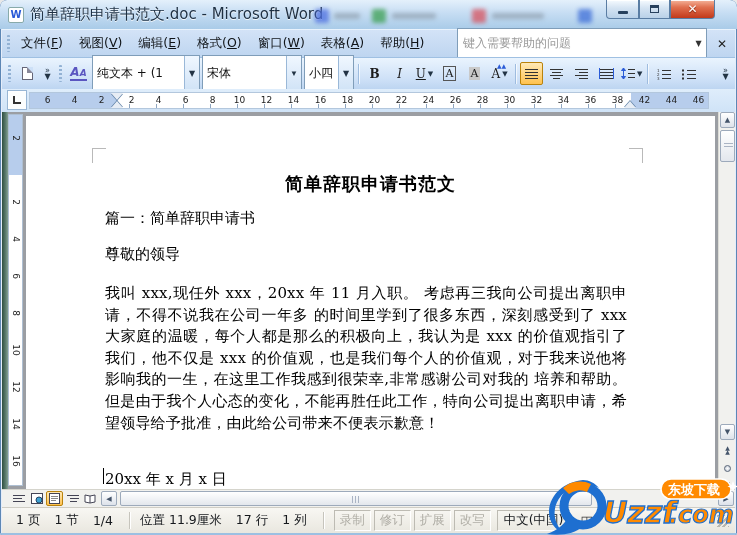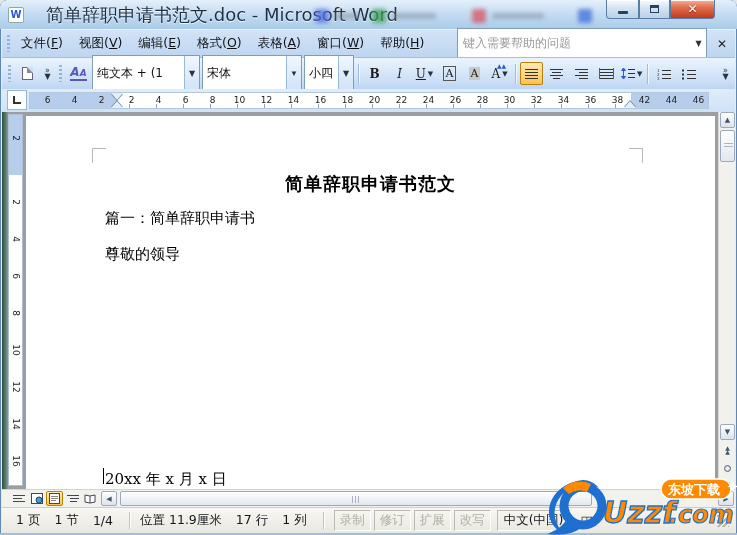--- a/index.html
+++ b/index.html
@@ -3,21 +3,21 @@
 <meta charset="utf-8">
 <style>
   html,body{margin:0;padding:0;background:#e8e8e8;}
   *{box-sizing:border-box;}
   .window{position:relative;width:737px;height:535px;font-family:"DejaVu Sans","Liberation Sans",sans-serif;
     background:#bdd3f2;border-radius:7px 7px 2px 2px;overflow:hidden;
     box-shadow:inset 0 0 0 1px #5d87b5, inset 0 0 0 2px rgba(255,255,255,.6);}
   
   .titlebar{position:absolute;left:0;top:0;width:100%;height:29px;border-radius:7px 7px 0 0;
     background:linear-gradient(180deg,#e4f0fb 0%,#c6ddf3 45%,#a9cbe8 100%);display:flex;align-items:center;padding:0 8px;}
-  .title-text{font-size:18px;color:#1d2f42;margin-left:22px;text-shadow:0 1px 0 rgba(255,255,255,.8);}
+  .title-text{font-size:15px;color:#1d2f42;margin-left:6px;text-shadow:0 1px 0 rgba(255,255,255,.8);}
   .appicon{width:16px;height:16px;position:relative;flex:0 0 auto;background:#fff;border:1px solid #8aa;border-radius:2px;
     display:flex;align-items:center;justify-content:center;font-size:10px;font-weight:bold;color:#2a5bd7;}
   .blob{position:absolute;top:9px;width:14px;height:14px;filter:blur(2px);opacity:.75;border-radius:2px;}
   .smudge{position:absolute;top:13px;height:6px;filter:blur(2px);opacity:.5;background:#7e8a96;border-radius:2px;}
   .winbtns{position:absolute;right:22px;top:0;display:flex;}
   .wbtn{height:19px;border:1px solid #5a7da3;border-top:none;display:flex;align-items:center;justify-content:center;
     background:linear-gradient(#f6fbff,#d4e3f2 45%,#b9d1e8);box-shadow:inset 0 1px 0 rgba(255,255,255,.9);}
   .wbtn.min{width:33px;border-radius:0 0 0 4px;}
   .wbtn.max{width:31px;}
   .wbtn.close{width:45px;border-radius:0 0 4px 0;background:linear-gradient(#f5b49b,#e0704f 40%,#c2391a);color:#fff;
@@ -154,22 +154,22 @@
     </div>
   </div>
 
   <div class="menubar">
     <span class="grip"></span>
     <span style="display:flex;">
         <span class="menu-item"><span>文件</span>(<u>F</u>)</span>
         <span class="menu-item"><span>视图</span>(<u>V</u>)</span>
         <span class="menu-item"><span>编辑</span>(<u>E</u>)</span>
         <span class="menu-item"><span>格式</span>(<u>O</u>)</span>
+        <span class="menu-item"><span>窗口</span>(<u>W</u>)</span>
         <span class="menu-item"><span>表格</span>(<u>A</u>)</span>
-        <span class="menu-item"><span>窗口</span>(<u>W</u>)</span>
         <span class="menu-item"><span>帮助</span>(<u>H</u>)</span>
       </span>
     <span class="helpbox">
       <span>键入需要帮助的问题</span>
       <span class="dd">▼</span>
     </span>
     <span class="menu-close">✕</span>
   </div>
 
   <div class="toolbar">
@@ -325,20 +325,21 @@
       <span class="vnum" style="top:18px;">2</span>
       <span><span class="vnum vm" style="top: 82px;">2</span><span class="vnum vm" style="top: 119px;">4</span><span class="vnum vm" style="top: 156px;">6</span><span class="vnum vm" style="top: 193px;">8</span><span class="vnum vm" style="top: 230px;">10</span><span class="vnum vm" style="top: 267px;">12</span><span class="vnum vm" style="top: 304px;">14</span><span class="vnum vm" style="top: 341px;">16</span></span>
     </div>
     <div class="docarea">
       <div class="page">
         <span class="cropmark cm-tl"></span>
         <span class="cropmark cm-tr"></span>
         <div class="doc-title">简单辞职申请书范文</div>
         <div class="doc-p p-salut">尊敬的领导</div>
         <div class="doc-p p-intro">篇一：简单辞职申请书</div>
+        <div class="doc-p p-body">我叫 xxx,现任外 xxx，20xx 年 11 月入职。 考虑再三我向公司提出离职申请，不得不说我在公司一年多 的时间里学到了很多东西，深刻感受到了 xxx 大家庭的温暖，每个人都是那么的积极向上，我认为是 xxx 的价值观指引了我们，他不仅是 xxx 的价值观，也是我们每个人的价值观，对于我来说他将影响我的一生，在这里工作我感到很荣幸,非常感谢公司对我的 培养和帮助。但是由于我个人心态的变化，不能再胜任此工作，特向公司提出离职申请，希望领导给予批准，由此给公司带来不便表示歉意！</div>
         <div class="doc-p p-date">20xx 年 x 月 x 日</div>
         <span class="caret"></span>
       </div>
     </div>
     <div class="vscroll">
       <span class="sbtn" style="top:0;">▲</span>
       <span class="sthumb"></span>
       <span class="sbtn" style="top:312px;">▼</span>
       <span class="sbtn" style="top:330px;border:none;background:none;">
           <span class="dbl">▲<br>▲</span>

